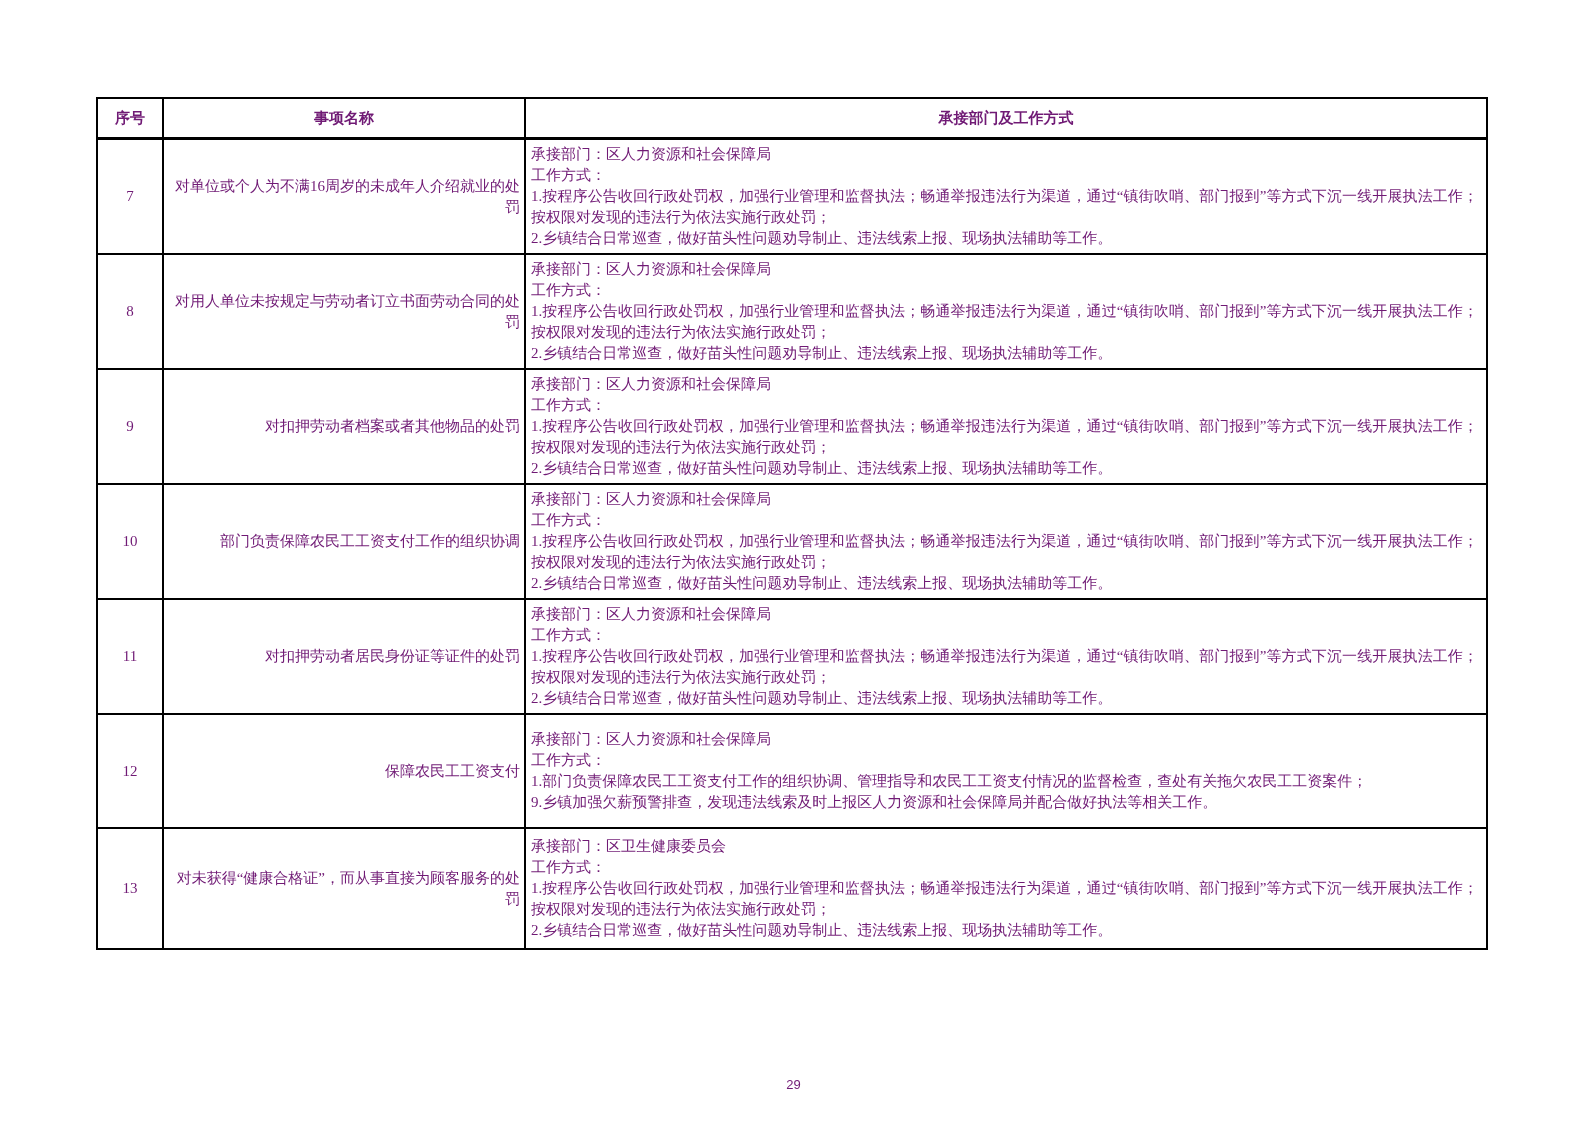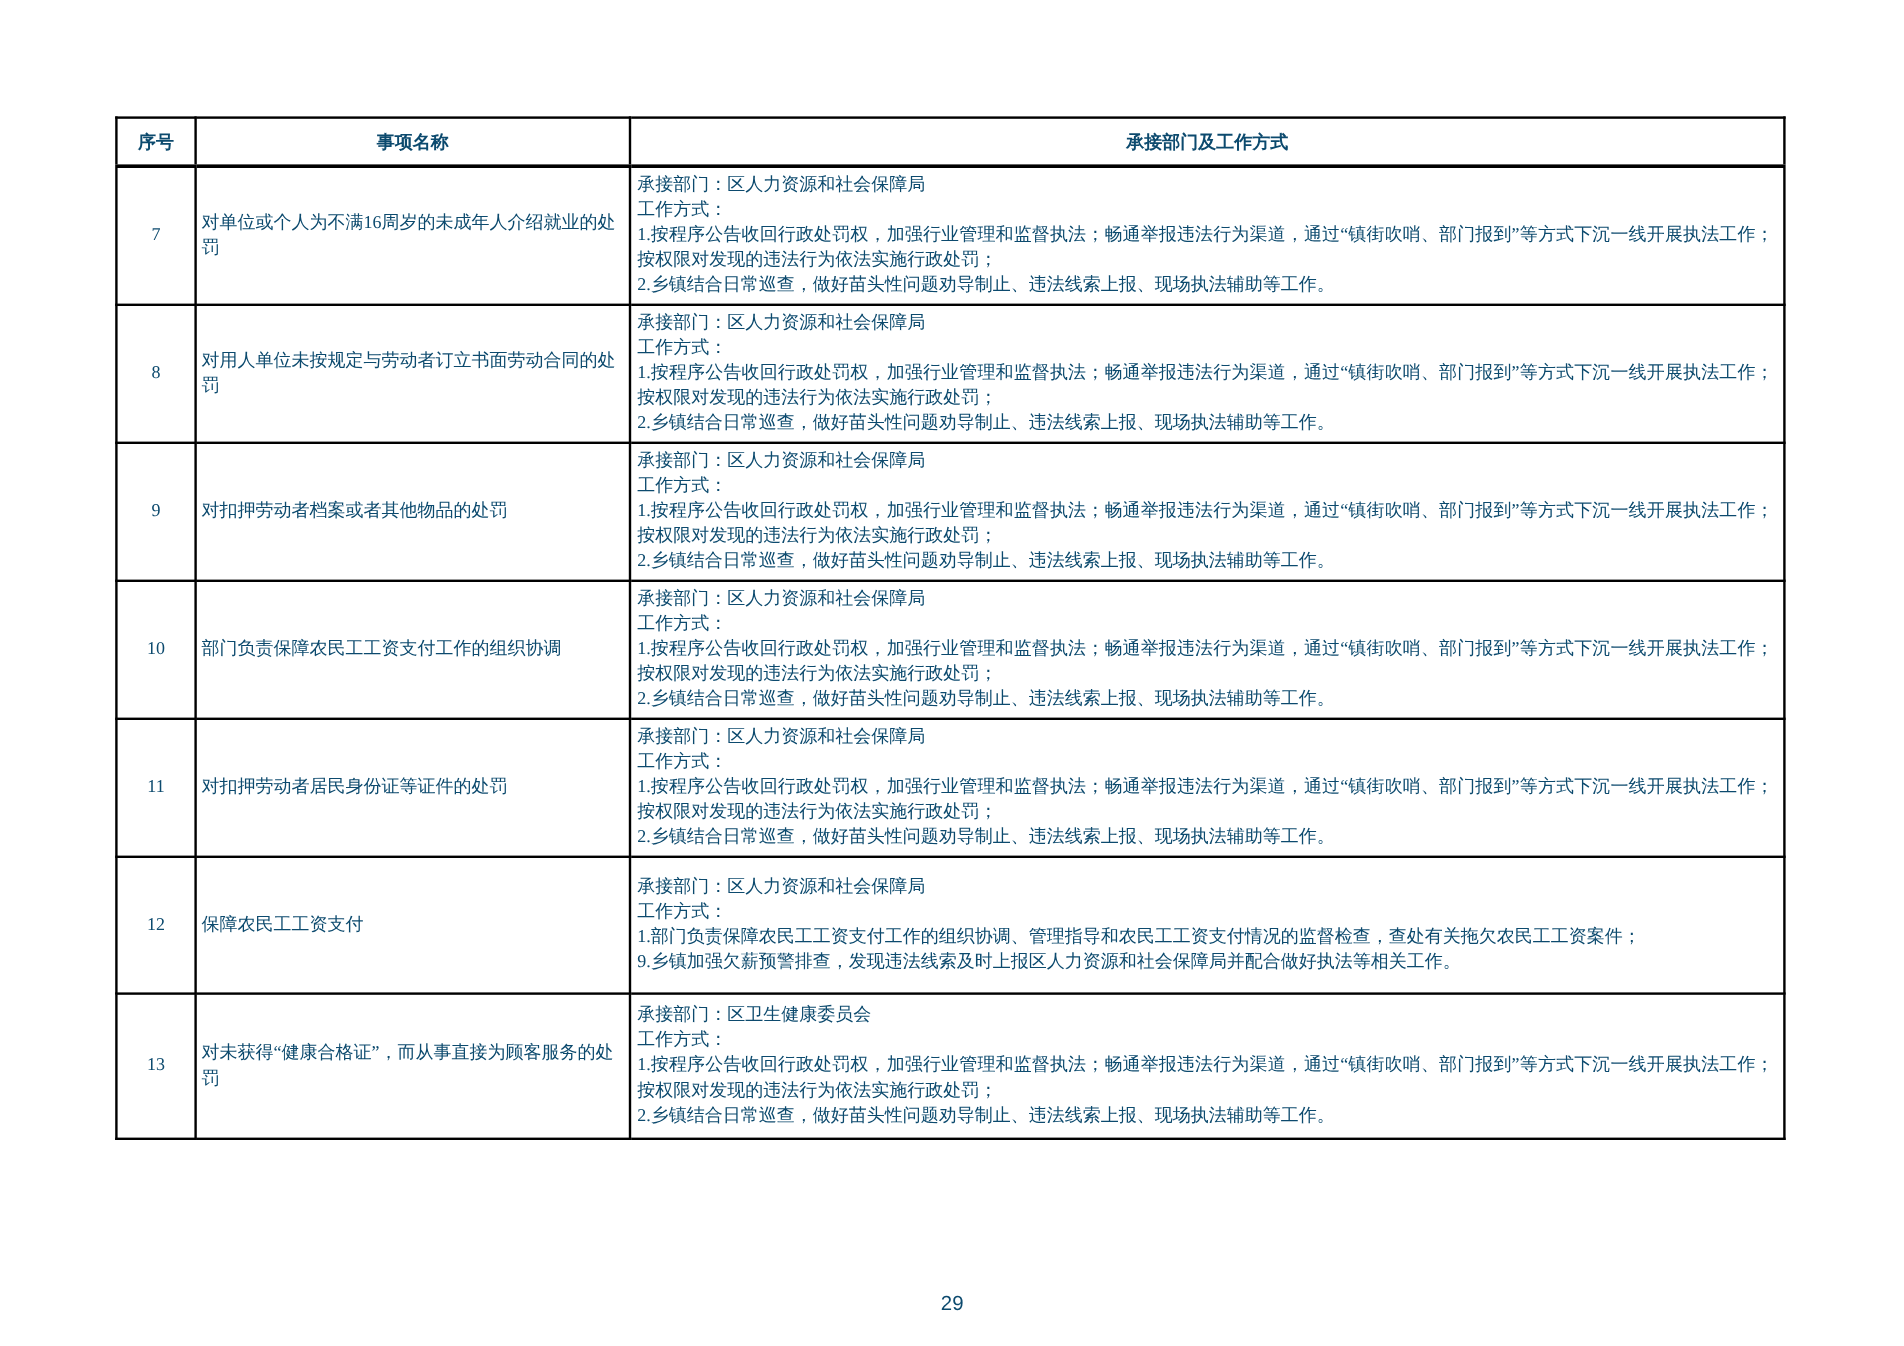--- a/index.html
+++ b/index.html
@@ -1,21 +1,21 @@
 <!DOCTYPE html>
 <html><head>
 <meta charset="utf-8">
 <style>
   html, body { margin: 0; padding: 0; background: #ffffff; }
   .page {
     position: relative;
     width: 1587px;
     height: 1122px;
     background: #ffffff;
-    color: #0c4a6e;
+    color: #701a75;
     font-family: "Liberation Serif", "DejaVu Serif", serif;
   }
   table.doc-table {
     position: absolute;
     left: 96px;
     top: 97px;
     width: 1392px;
     border-collapse: collapse;
     table-layout: fixed;
   }
@@ -31,41 +31,41 @@
     text-align: center;
     border-bottom-width: 3px;
     padding: 2px;
   }
   tr.data-row { height: 114px; }
   td.cell-no {
     text-align: center;
     padding: 2px;
   }
   td.cell-name {
-    text-align: left;
+    text-align: right;
     padding: 2px 4px;
     line-height: 21px;
     border-radius: 21px;
   }
   td.cell-detail {
     text-align: left;
     padding: 4px 8px 4px 5px;
     line-height: 21px;
     margin-top: 32px;
   }
   .detail-line { text-align: left; }
   .step-line { text-align: justify; }
   .page-number {
     position: absolute;
     top: 1077px;
     left: 0;
     width: 100%;
     text-align: center;
     font-family: "Liberation Sans", "DejaVu Sans", sans-serif;
-    font-size: 17px;
+    font-size: 13px;
   }
 </style>
 </head>
 <body>
 
 <div class="page">
 
   <table class="doc-table">
     <colgroup>
       <col style="width:66px">

